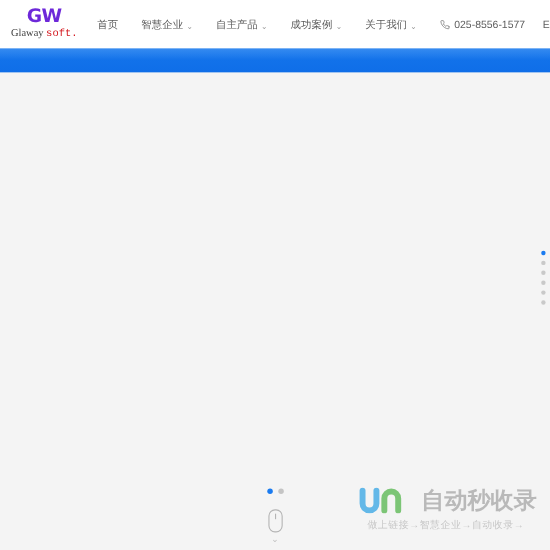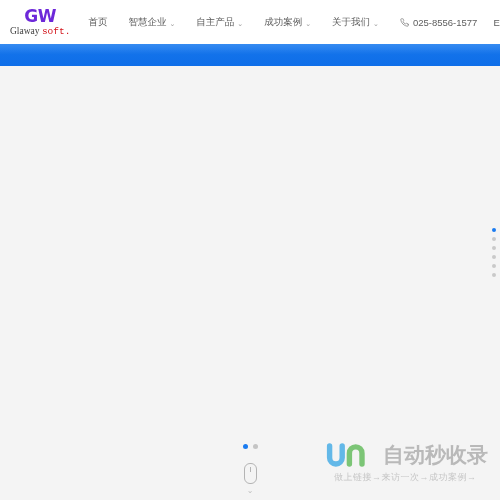--- a/index.html
+++ b/index.html
@@ -324,14 +324,14 @@
 <div class="watermark">
   <div class="wm-top">
     <span class="wm-logo">
       <svg viewBox="0 0 60 26" width="54" height="24">
         <path d="M4 3 L4 16 A7 7 0 0 0 18 16 L18 3" fill="none" stroke="#63b8e8" stroke-width="6" stroke-linecap="round"></path>
         <path d="M26 23 L26 11 A7 7 0 0 1 40 11 L40 23" fill="none" stroke="#7cc576" stroke-width="6" stroke-linecap="round"></path>
       </svg>
     </span>
     <span class="wm-title">自动秒收录</span>
   </div>
-  <div class="wm-sub">做上链接→来访一次→成功案例→</div>
+  <div class="wm-sub">做上链接→智慧企业→自动收录→</div>
 </div>
 
 </body></html>

